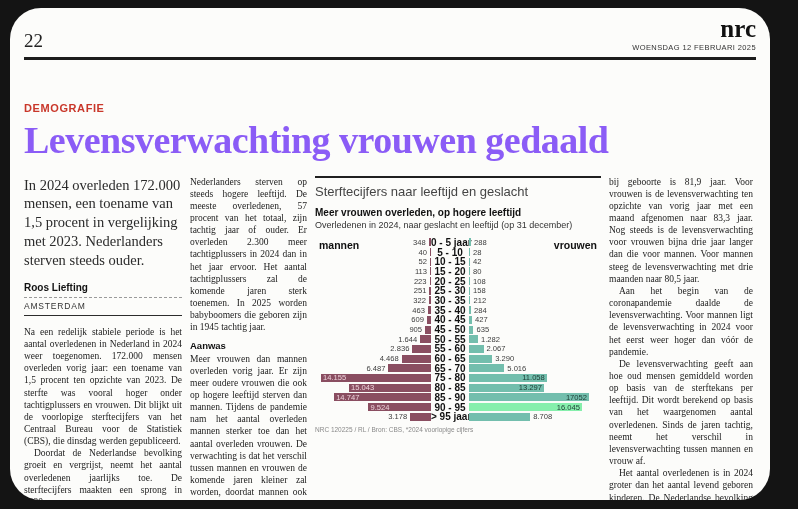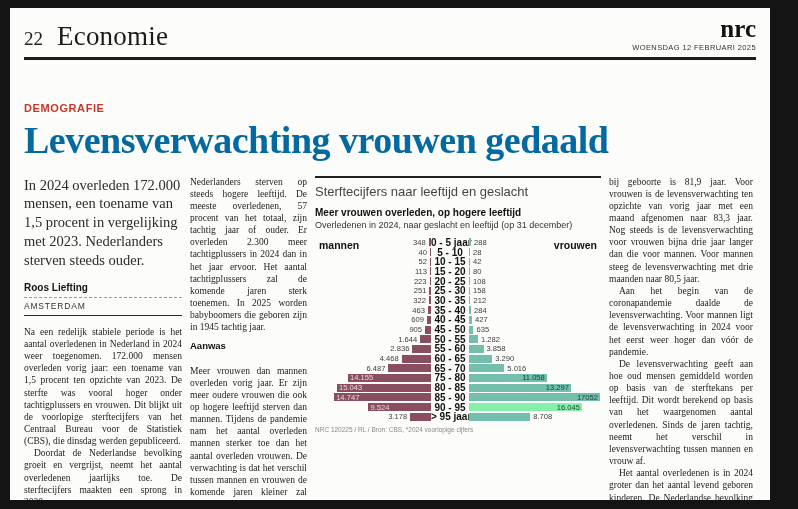--- a/index.html
+++ b/index.html
@@ -2,52 +2,52 @@
 <html><head>
 <meta charset="utf-8">
 <style>
   html,body{margin:0;padding:0;}
   body{
     width:798px;height:509px;position:relative;overflow:hidden;
     background:#141414;font-family:"Liberation Serif", serif;color:#1e1e1e;
   }
   .page{
     position:absolute;left:10px;top:8px;width:760px;height:492px;
-    background:#fcfcfa;box-sizing:border-box;padding:10px 14px 8px 14px;overflow:hidden;
+    background:#fcfcfa;box-sizing:border-box;padding:10px 14px 8px 14px;overflow:hidden;border-radius:31px;
   }
   
   .masthead{display:flex;justify-content:space-between;align-items:flex-end;}
   .mast-left{display:flex;align-items:baseline;gap:14px;}
   .pnum{font-size:19px;color:#222;}
   .section{font-size:27px;color:#1b1b1b;letter-spacing:0.2px;}
   .mast-right{text-align:right;}
   .brand{font-size:25px;font-weight:700;color:#111;line-height:0.9;}
   .issuedate{font-family:"Liberation Sans",sans-serif;font-size:7.5px;color:#333;letter-spacing:0.4px;margin-top:2px;}
   .rule{border-top:3px solid #1c1c1c;margin-top:5px;}
   
   .kicker{font-family:"Liberation Sans",sans-serif;font-weight:700;font-size:11px;
     color:#c9372a;letter-spacing:0.6px;margin-top:42px;}
   .headline{font-family:"Liberation Serif",serif;font-weight:700;font-size:38px;
-    letter-spacing:-0.5px;margin:4px 0 14px 0;color:#0369a1;}
+    letter-spacing:-0.5px;margin:4px 0 14px 0;color:#8b5cf6;}
   
   .cols{display:flex;gap:8px;align-items:flex-start;}
   .col1{width:158px;flex:0 0 auto;}
   .col2{width:117px;flex:0 0 auto;}
   .chartcol{width:286px;flex:0 0 auto;}
   .col4{width:144px;flex:0 0 auto;}
   .intro{font-size:14.5px;line-height:1.3;color:#2b2b2b;margin:0 0 12px 0;}
   .byline{margin:0 0 10px 0;}
   .author{font-family:"Liberation Sans",sans-serif;font-weight:700;font-size:10px;color:#111;
     padding-bottom:4px;border-bottom:1px dashed #9a9a9a;}
   .dateline{font-family:"Liberation Sans",sans-serif;font-size:8.5px;letter-spacing:0.8px;color:#333;
     padding:3px 0 4px 0;border-bottom:1.5px solid #2c2c2c;}
   .bodytext p{font-size:9.5px;line-height:1.28;text-align:justify;margin:0;text-indent:10px;color:#222;}
   .bodytext p:first-child{text-indent:0;}
   .bodytext .subhead{font-family:"Liberation Sans",sans-serif;font-weight:700;font-size:9.5px;
-    margin:6px 0 14px 0;color:#111;}
+    margin:6px 0 2px 0;color:#111;}
   .bodytext .subhead + p{text-indent:0;}
   
   .chartcol{border-top:2.5px solid #202020;padding-top:6px;}
   .chart-title{font-family:"Liberation Sans",sans-serif;font-size:13px;color:#454545;margin:0 0 8px 0;}
   .chart-subtitle{font-family:"Liberation Sans",sans-serif;font-weight:700;font-size:10px;color:#111;margin:0 0 2px 0;}
   .chart-desc{font-family:Liberation Sans, sans-serif;font-size:9px;color:#333;margin:0 0 8px 0;}
   .pyramid{position:relative;}
   .serieslabel{position:absolute;top:1px;font-family:"Liberation Sans",sans-serif;
     font-weight:700;font-size:10.5px;color:#111;}
   .serieslabel.left{left:4px;}
@@ -68,21 +68,20 @@
   .source{font-family:"Liberation Sans",sans-serif;font-size:6.5px;color:#8a8a8a;margin-top:4px;}
 </style>
 </head>
 <body>
 
 <div class="page">
 
   <header class="masthead">
     <div class="mast-left">
       <span class="pnum">22</span>
-      <span class="section">Economie</span>
     </div>
     <div class="mast-right">
       <div class="brand">nrc</div>
       <div class="issuedate">WOENSDAG 12 FEBRUARI 2025</div>
     </div>
   </header>
   <div class="rule"></div>
 
   <div class="kicker">DEMOGRAFIE</div>
   <h1 class="headline">Levensverwachting vrouwen gedaald</h1>
@@ -239,21 +238,21 @@
               </div>
             </div>
             <div class="crow">
               <div class="men-cell">
                 <span class="val out-m">2.836</span>
                 <div class="bar m" style="width: 18.6273px; background: rgb(138, 78, 97);"></div>
               </div>
               <div class="agelab">55 - 60</div>
               <div class="women-cell">
                 <div class="bar v" style="width: 14.5461px; background: rgb(115, 190, 173);"></div>
-                <span class="val out-v">3.858</span>
+                <span class="val out-v">2.067</span>
               </div>
             </div>
             <div class="crow">
               <div class="men-cell">
                 <span class="val out-m">4.468</span>
                 <div class="bar m" style="width: 29.3465px; background: rgb(138, 78, 97);"></div>
               </div>
               <div class="agelab">60 - 65</div>
               <div class="women-cell">
                 <div class="bar v" style="width: 23.1527px; background: rgb(115, 190, 173);"></div>
@@ -266,53 +265,53 @@
                 <div class="bar m" style="width: 42.6076px; background: rgb(138, 78, 97);"></div>
               </div>
               <div class="agelab">65 - 70</div>
               <div class="women-cell">
                 <div class="bar v" style="width: 35.2991px; background: rgb(115, 190, 173);"></div>
                 <span class="val out-v">5.016</span>
               </div>
             </div>
             <div class="crow">
               <div class="men-cell">
-                <div class="bar m" style="width: 83px; background: rgb(138, 78, 97);">
+                <div class="bar m" style="width: 110px; background: rgb(138, 78, 97);">
                   <span class="val in-m">14.155</span>
                 </div>
               </div>
               <div class="agelab">75 - 80</div>
               <div class="women-cell">
                 <div class="bar v" style="width: 77.8184px; background: rgb(115, 190, 173);">
                   <span class="val in-v">11.058</span>
                 </div>
               </div>
             </div>
             <div class="crow">
               <div class="men-cell">
-                <div class="bar m" style="width: 94px; background: rgb(138, 78, 97); text-align: right;">
+                <div class="bar m" style="width: 82px; background: rgb(138, 78, 97); text-align: right;">
                   <span class="val in-m">15.043</span>
                 </div>
               </div>
               <div class="agelab">80 - 85</div>
               <div class="women-cell">
-                <div class="bar v" style="width: 102px; background: rgb(115, 190, 173);">
+                <div class="bar v" style="width: 75px; background: rgb(115, 190, 173);">
                   <span class="val in-v">13.297</span>
                 </div>
               </div>
             </div>
             <div class="crow">
               <div class="men-cell">
                 <div class="bar m" style="width: 96.8604px; background: rgb(138, 78, 97);">
                   <span class="val in-m">14.747</span>
                 </div>
               </div>
               <div class="agelab">85 - 90</div>
               <div class="women-cell">
-                <div class="bar v" style="width: 120px; background: rgb(115, 190, 173); padding-left: 11px;">
+                <div class="bar v" style="width: 120px; background: rgb(115, 190, 173);">
                   <span class="val in-v">17052</span>
                 </div>
               </div>
             </div>
             <div class="crow">
               <div class="men-cell">
                 <div class="bar m" style="width: 62.555px; background: rgb(138, 78, 97);">
                   <span class="val in-m">9.524</span>
                 </div>
               </div>

